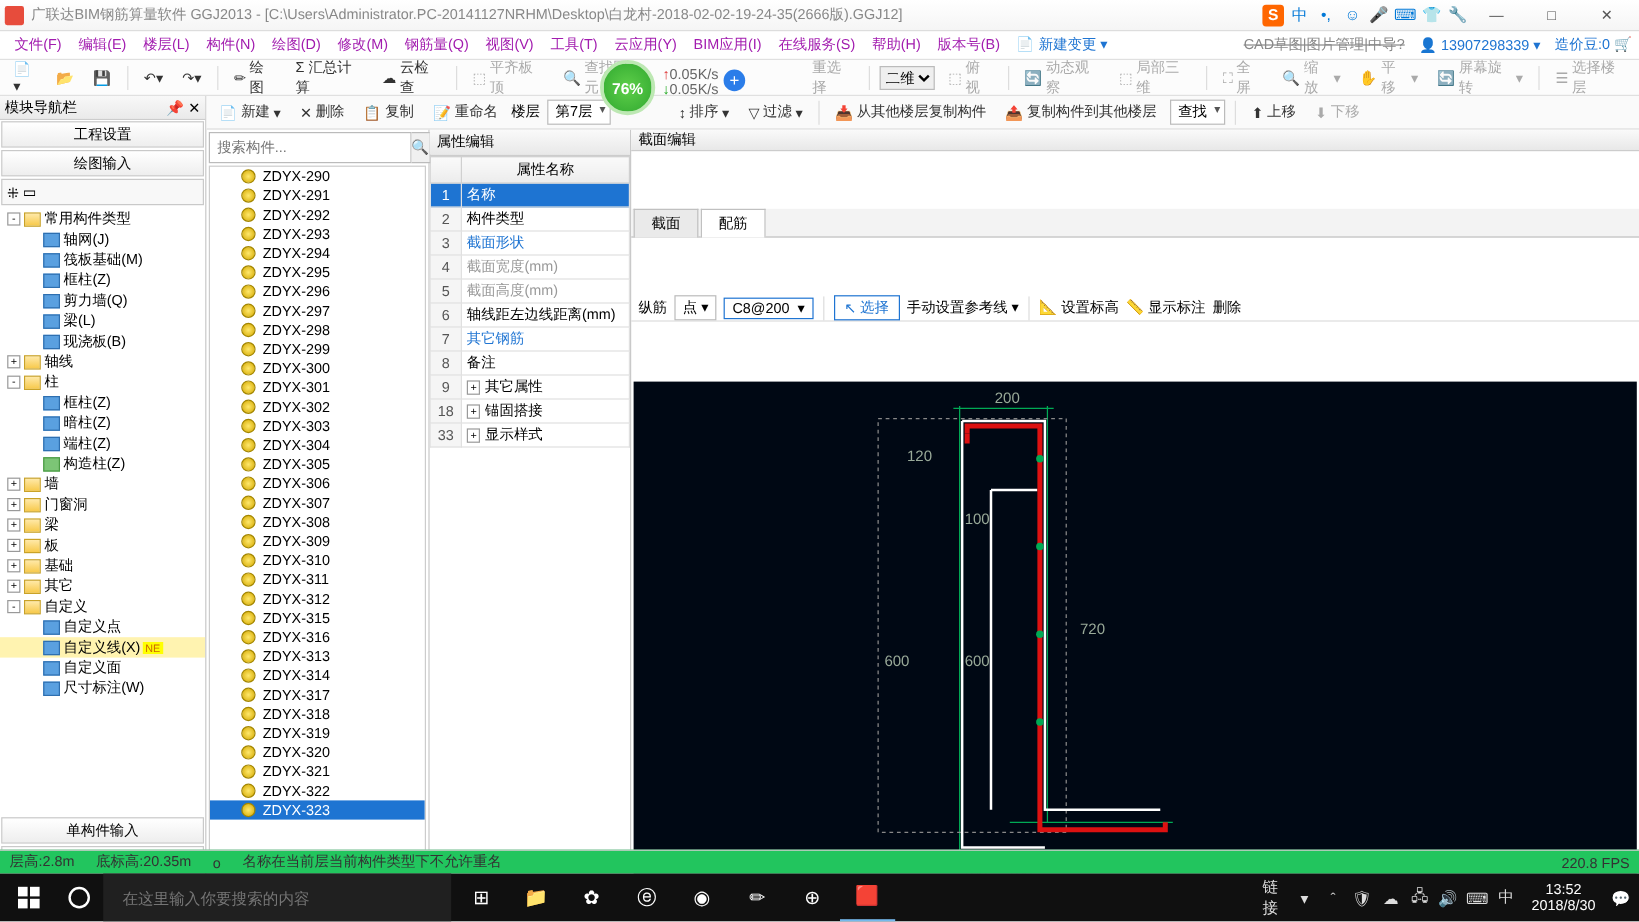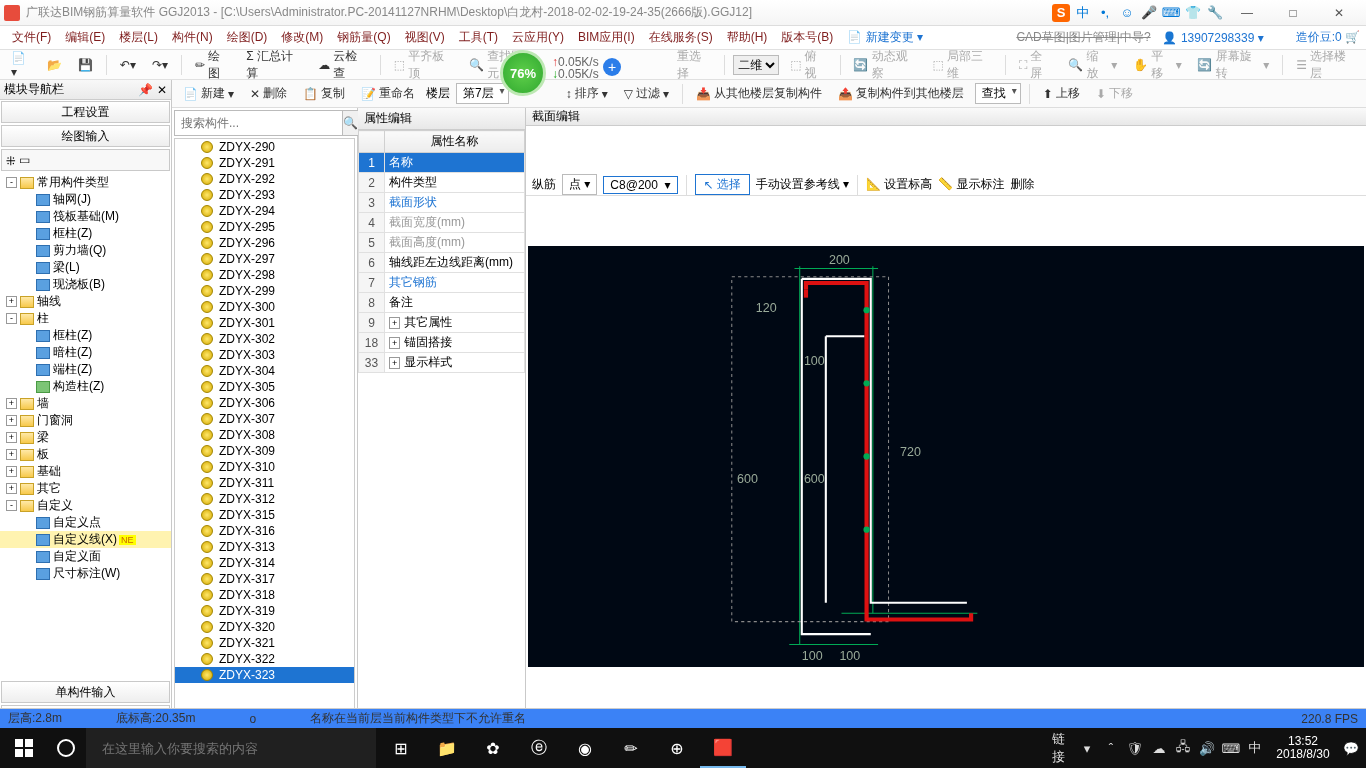--- a/index.html
+++ b/index.html
@@ -5,23 +5,23 @@
 * { margin:0; padding:0; box-sizing:border-box; font-family:"Microsoft YaHei","SimSun",sans-serif; font-size:12px; }
 body { background:#fff; width:1366px; height:768px; overflow:hidden; position:relative; }
 .titlebar { height:26px; background:linear-gradient(#fff,#f5f5f5); display:flex; align-items:center; padding:0 4px; border-bottom:1px solid #ddd;}
 .titlebar .ticon { width:16px;height:16px;background:#e74c3c;border-radius:2px;margin-right:6px;}
 .titlebar .ttxt { color:#888; flex:0 0 auto; font-size:12px;}
 .titlebar .spacer{flex:1;}
 .ext-icons{display:flex;gap:4px;align-items:center;}
 .ext-icons span{width:18px;height:18px;display:inline-flex;align-items:center;justify-content:center;font-size:13px;}
 .winbtn{width:46px;height:26px;display:inline-flex;align-items:center;justify-content:center;color:#555;}
 .menubar{height:24px;display:flex;align-items:center;padding:0 6px;gap:2px;border-bottom:1px solid #e0e0e0;}
-.menubar .mi{padding:2px 6px;color:#7f1d1d;}
+.menubar .mi{padding:2px 6px;color:#a21caf;}
 .menubar .rstatus{margin-left:auto;display:flex;align-items:center;gap:12px;color:#1e74d2;}
-.menubar .rstatus .coins{color:#1e74d2;margin-left:20px;}
+.menubar .rstatus .coins{color:#1e74d2;}
 .toolbar{height:30px;display:flex;align-items:center;padding:0 6px;gap:6px;border-bottom:1px solid #e0e0e0;background:#fcfcfc;}
 .tbtn{display:inline-flex;align-items:center;gap:3px;padding:2px 5px;color:#333;}
 .sep{width:1px;height:20px;background:#ddd;margin:0 2px;}
 .green-circle{position:absolute;left:500px;top:50px;width:46px;height:46px;border-radius:50%;background:radial-gradient(#5fcf4a,#2fa82f);color:#fff;display:flex;align-items:center;justify-content:center;font-weight:bold;font-size:13px;z-index:50;border:3px solid #bde8b3;}
 .blue-dot{position:absolute;left:603px;top:58px;width:18px;height:18px;border-radius:50%;background:#2b7de9;color:#fff;display:flex;align-items:center;justify-content:center;font-size:14px;z-index:50;}
 .netspd{position:absolute;left:552px;top:56px;font-size:10px;color:#666;z-index:50;line-height:12px;}
 .netspd .up::before{content:"↑";color:#d33;}
 .netspd .dn::before{content:"↓";color:#2a2;}
 .main{position:absolute;top:80px;left:0;right:0;bottom:40px;display:flex;}
 .leftcol{width:172px;display:flex;flex-direction:column;border-right:1px solid #c9c9c9;}
@@ -72,21 +72,21 @@
 .sectool2{height:26px;display:flex;align-items:center;gap:6px;padding:0 6px;border-bottom:1px solid #ddd;}
 .sectool2 .lbl{color:#333;}
 .sectool2 .opt{border:1px solid #bbb;padding:1px 8px;}
 .sectool2 .opt.active{border:1px solid #1e74d2;background:#eaf3ff;}
 .canvas{flex:1;background:#000814;position:relative;margin:2px;}
 .canvas svg{width:100%;height:100%;}
 .snapbar{height:24px;display:flex;align-items:center;gap:10px;padding:0 6px;border-top:1px solid #ddd;background:#fafafa;}
 .snapbar .sb{display:inline-flex;align-items:center;gap:3px;}
 .statusline{height:22px;display:flex;align-items:center;padding:0 8px;border-top:1px solid #ddd;background:#fafafa;color:#333;}
 .statusline .coord{width:110px;}
-.appstatus{height:20px;display:flex;align-items:center;padding:0 8px;border-top:1px solid #ccc;background:#3b82f6;position:absolute;left:0;right:0;bottom:40px;gap:36px;}
+.appstatus{height:20px;display:flex;align-items:center;padding:0 8px;border-top:1px solid #ccc;background:#22c55e;position:absolute;left:0;right:0;bottom:40px;}
 .appstatus .seg{margin-right:18px;color:#333;}
 .appstatus .fps{margin-left:auto;color:#333;}
 .taskbar{position:absolute;left:0;right:0;bottom:0;height:40px;background:#101010;display:flex;align-items:center;color:#fff;}
 .taskbar .start{width:48px;height:40px;display:flex;align-items:center;justify-content:center;}
 .win-logo{width:18px;height:18px;display:grid;grid-template-columns:1fr 1fr;grid-template-rows:1fr 1fr;gap:2px;}
 .win-logo span{background:#fff;}
 .taskbar .cortana{width:36px;display:flex;align-items:center;justify-content:center;}
 .cortana .ring{width:18px;height:18px;border:2px solid #fff;border-radius:50%;}
 .taskbar .search{flex:0 0 290px;height:40px;display:flex;align-items:center;background:#202020;padding:0 10px;color:#ccc;}
 .taskbar .search input{background:transparent;border:none;color:#ccc;width:100%;font-size:13px;}
@@ -567,20 +567,24 @@
                   <tr>
                     <td class="num">33</td>
                     <td class=""><span style="border:1px solid #999;padding:0 2px;margin-right:4px;font-size:9px;">+</span>显示样式</td>
                   </tr>
                 </tbody>
             </table>
           </div>
         </div>
         <div class="section">
           <div class="pane-title">截面编辑</div>
+          <div class="tabsrow">
+            <div class="tab">截面</div>
+            <div class="tab active">配筋</div>
+          </div>
           <div class="sectool">
             <span class="lbl">纵筋</span>
             <span class="field"><span>点</span> ▾</span>
             <span class="field bd"><span>C8@200</span> &nbsp;▾</span>
             <span class="sep"></span>
             <span class="chkbtn">↖ <span>选择</span></span>
             <span><span>手动设置参考线</span> ▾</span>
             <span class="sep"></span>
             <span>📐 <span>设置标高</span></span>
             <span>📏 <span>显示标注</span></span>

